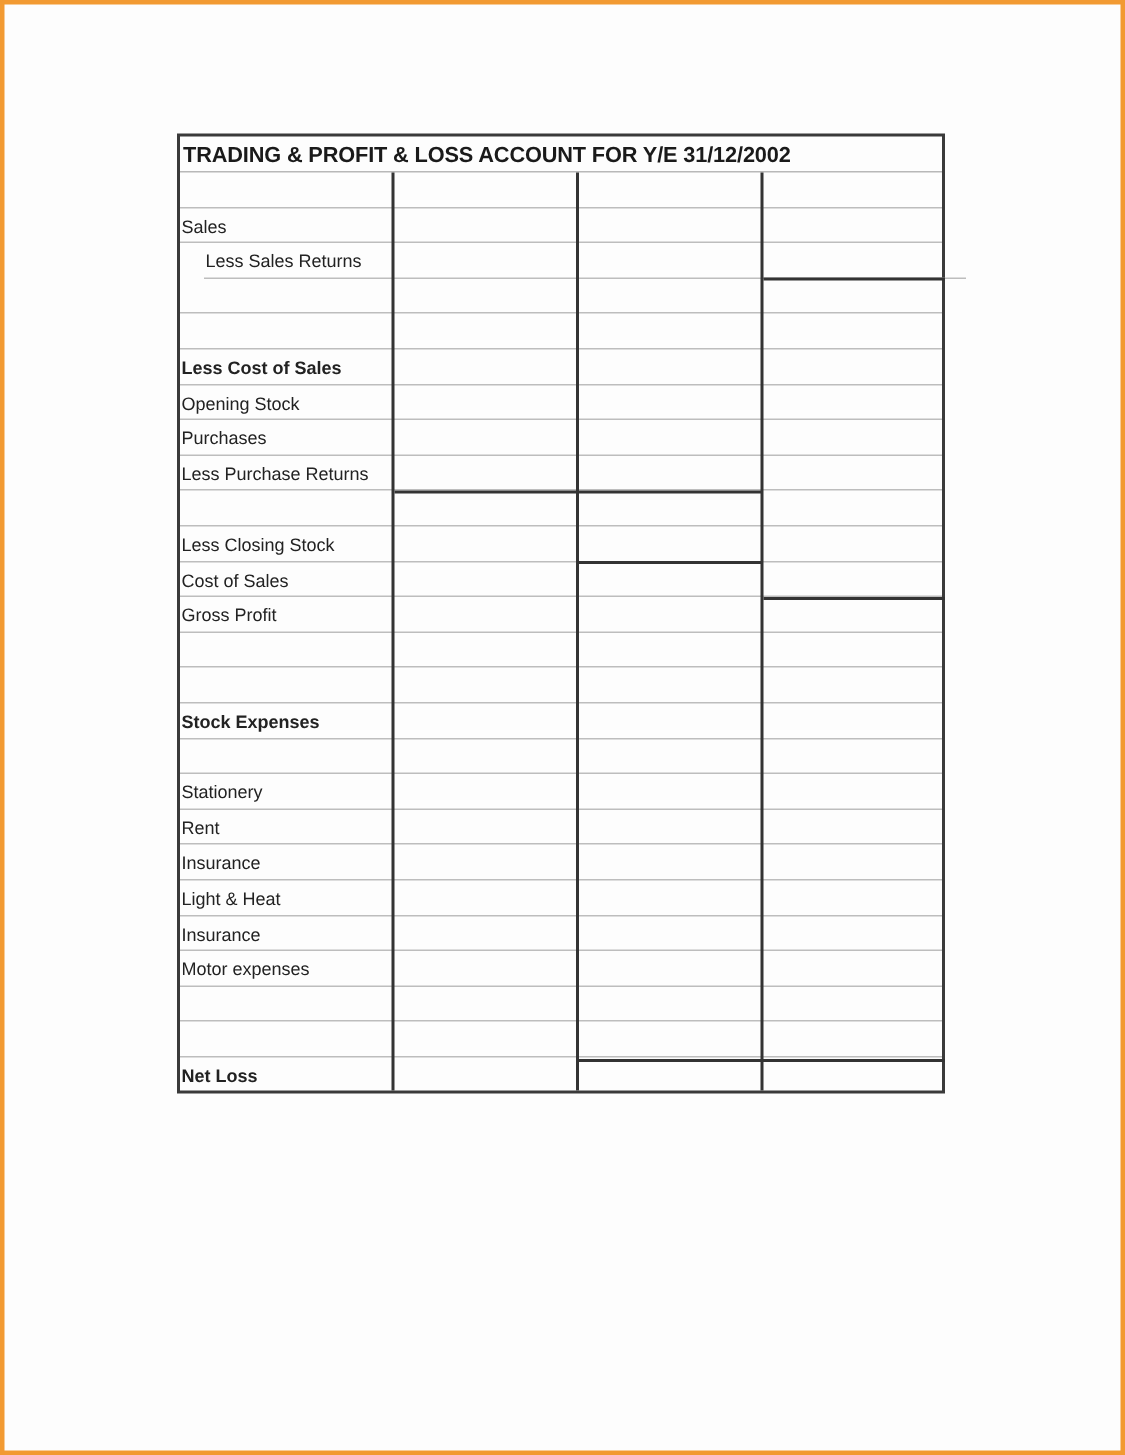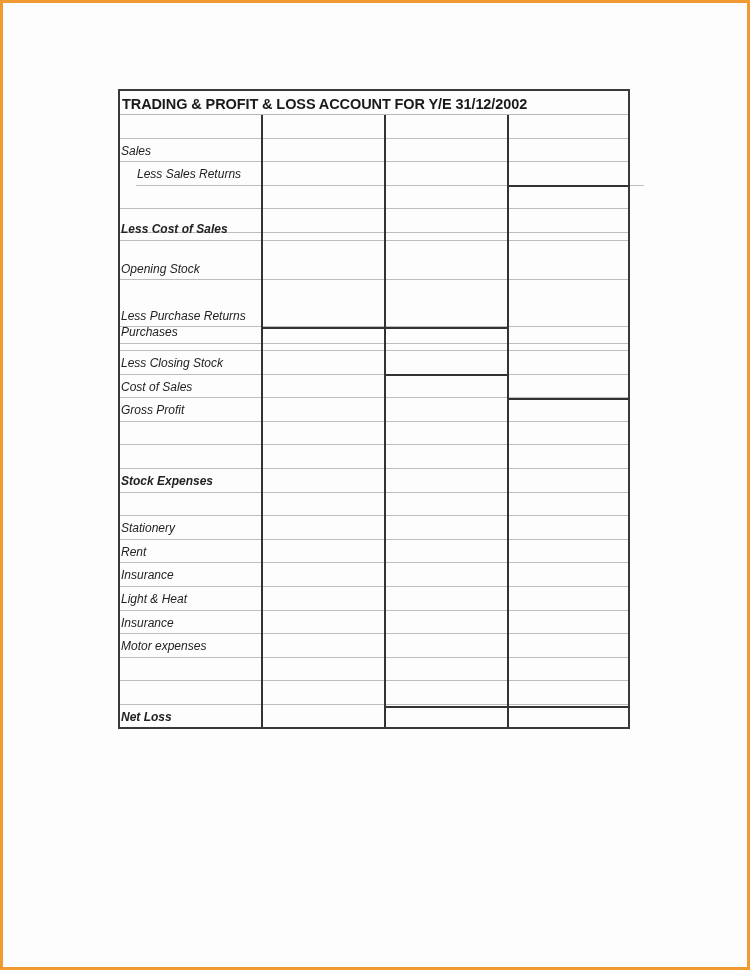--- a/index.html
+++ b/index.html
@@ -21,21 +21,21 @@
     box-sizing: border-box; padding: 5px 0 0 2px;
     font-weight: bold; font-size: 14.5px; color: #1a1a1a; letter-spacing: -0.1px;
     border-bottom: 1px solid #b8b8b8;
   }
   .row {
     position: absolute; left: 0; width: 100%; height: 23.6px; box-sizing: border-box;
     border-bottom: 1.5px solid #bdbdbd;
   }
   .row:last-child { border-bottom: none; padding-left: 48px; }
   .cell { position: absolute; top: 0; height: 100%; box-sizing: border-box; }
-  .c0 { left: 0; width: 142px; padding: 5px 0 0 1px; font-size: 12px; color: #222; font-style: italic; }
+  .c0 { left: 0; width: 142px; padding: 5px 0 0 1px; font-size: 12px; color: #222; }
   .c0.bold { font-weight: bold; }
   .c1 { left: 142px; width: 123px; }
   .c2 { left: 265px; width: 123px; }
   .c3 { left: 388px; width: 122px; }
   .vline { position: absolute; top: 24px; bottom: 0; width: 2px; background: #333; }
   .hthick { position: absolute; height: 2px; background: #333; }
 </style>
 </head>
 <body>
 
@@ -67,33 +67,33 @@
         <div class="cell c1"></div>
         <div class="cell c2"></div>
         <div class="cell c3"></div>
       </div>
       <div class="row" style="top: 118.4px;">
         <div class="cell c0"></div>
         <div class="cell c1"></div>
         <div class="cell c2"></div>
         <div class="cell c3"></div>
       </div>
-      <div class="row" style="top: 126px;">
+      <div class="row" style="top: 142px;">
         <div class="cell c0 bold">Less Cost of Sales</div>
         <div class="cell c1"></div>
         <div class="cell c2"></div>
         <div class="cell c3"></div>
       </div>
       <div class="row" style="top: 165.6px;">
         <div class="cell c0">Opening Stock</div>
         <div class="cell c1"></div>
         <div class="cell c2"></div>
         <div class="cell c3"></div>
       </div>
-      <div class="row" style="top: 189.2px; margin-top: 40px;">
+      <div class="row" style="top: 189.2px;">
         <div class="cell c0">Purchases</div>
         <div class="cell c1"></div>
         <div class="cell c2"></div>
         <div class="cell c3"></div>
       </div>
       <div class="row" style="top: 212.8px;">
         <div class="cell c0">Less Purchase Returns</div>
         <div class="cell c1"></div>
         <div class="cell c2"></div>
         <div class="cell c3"></div>

